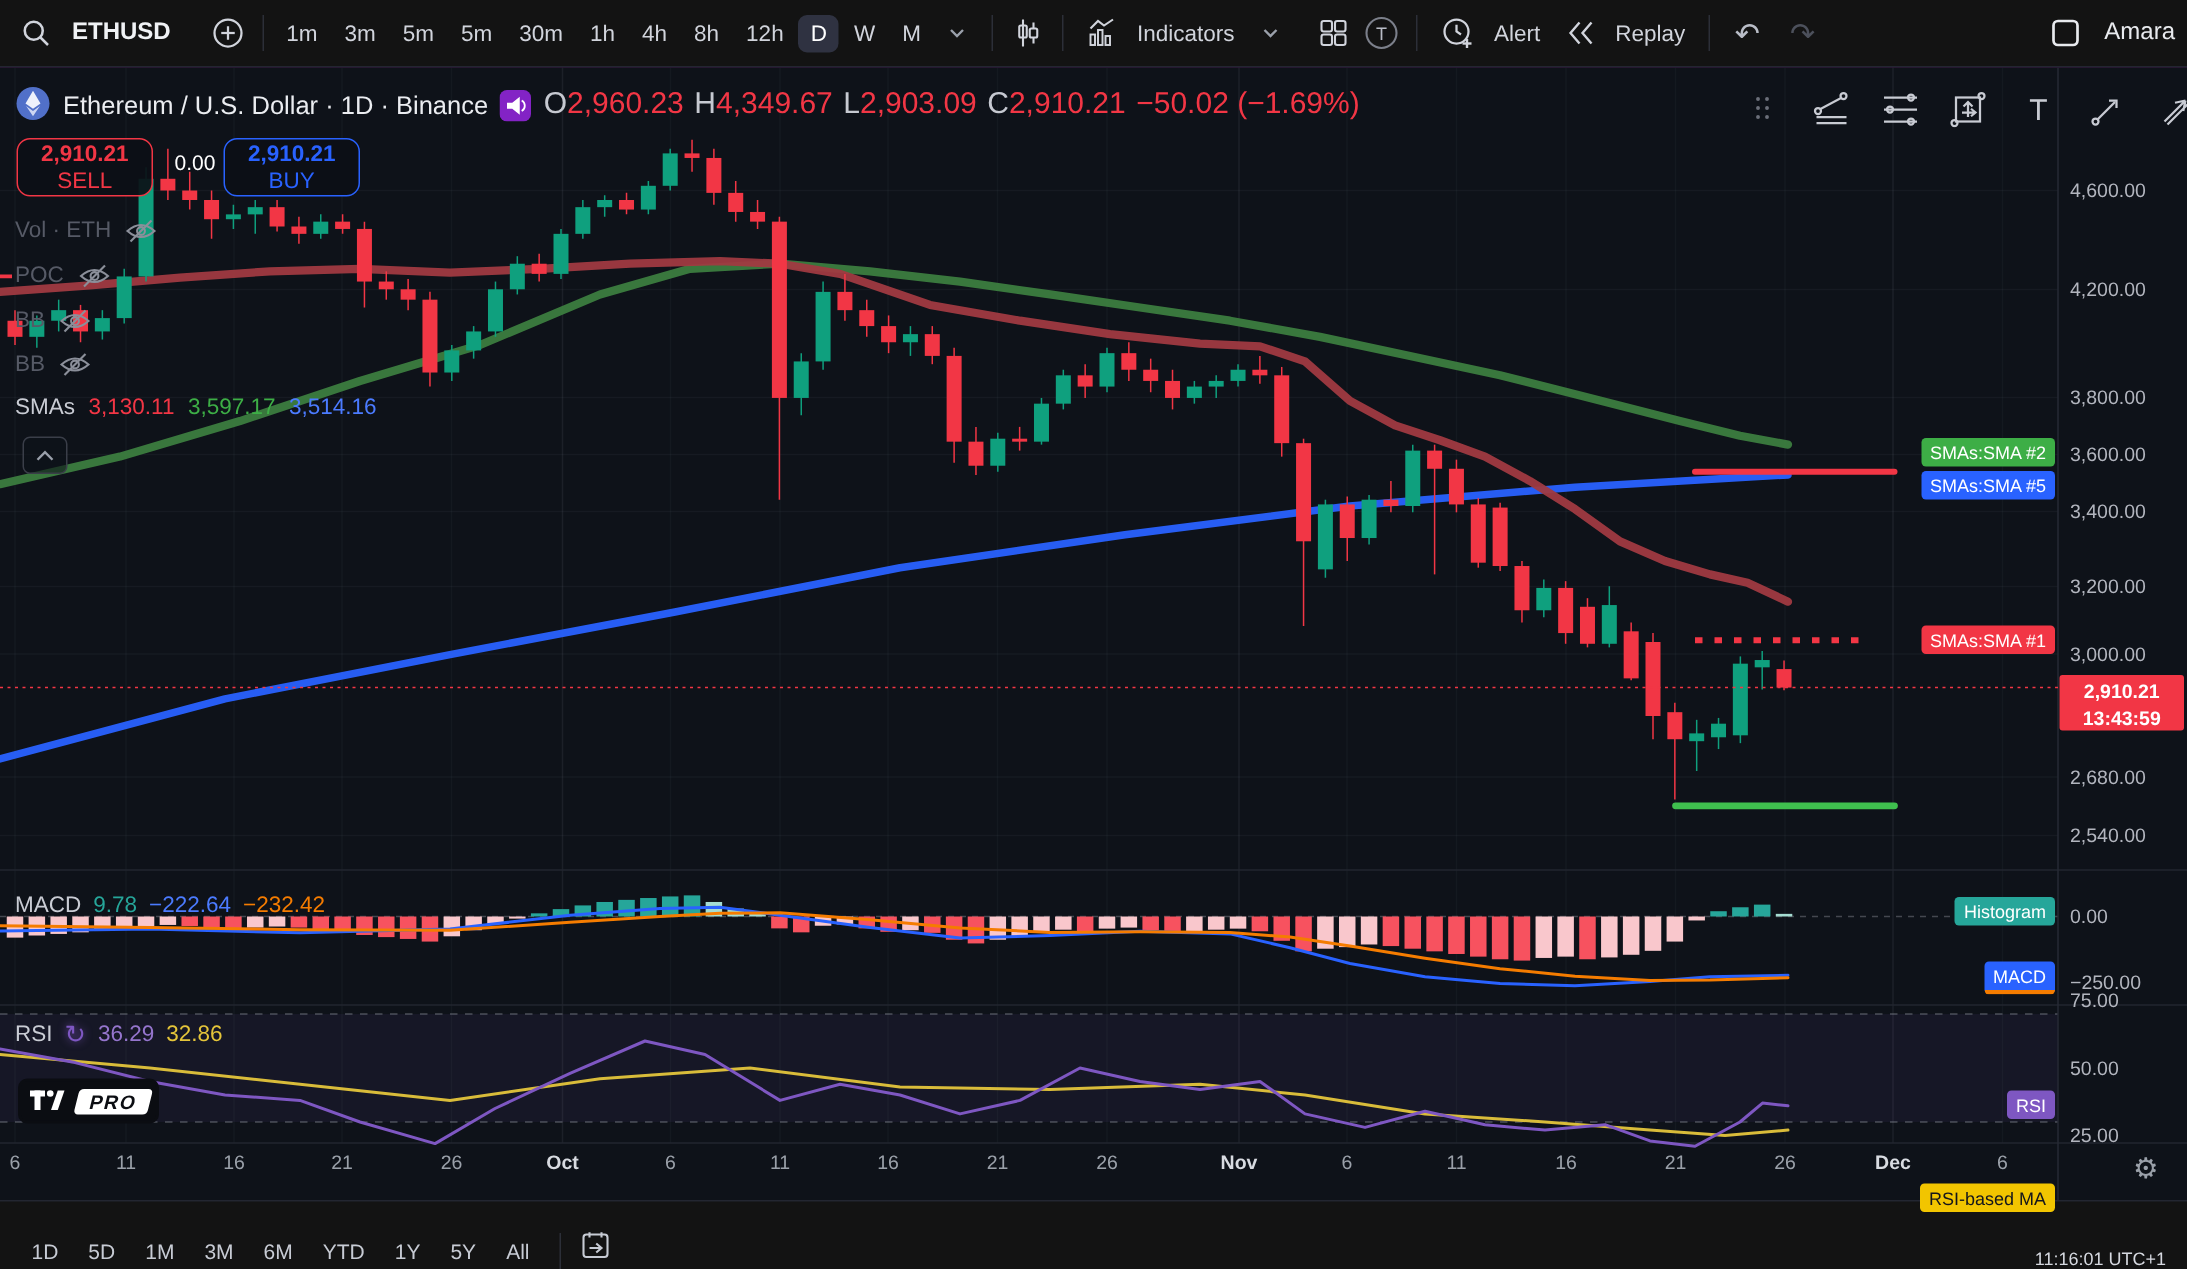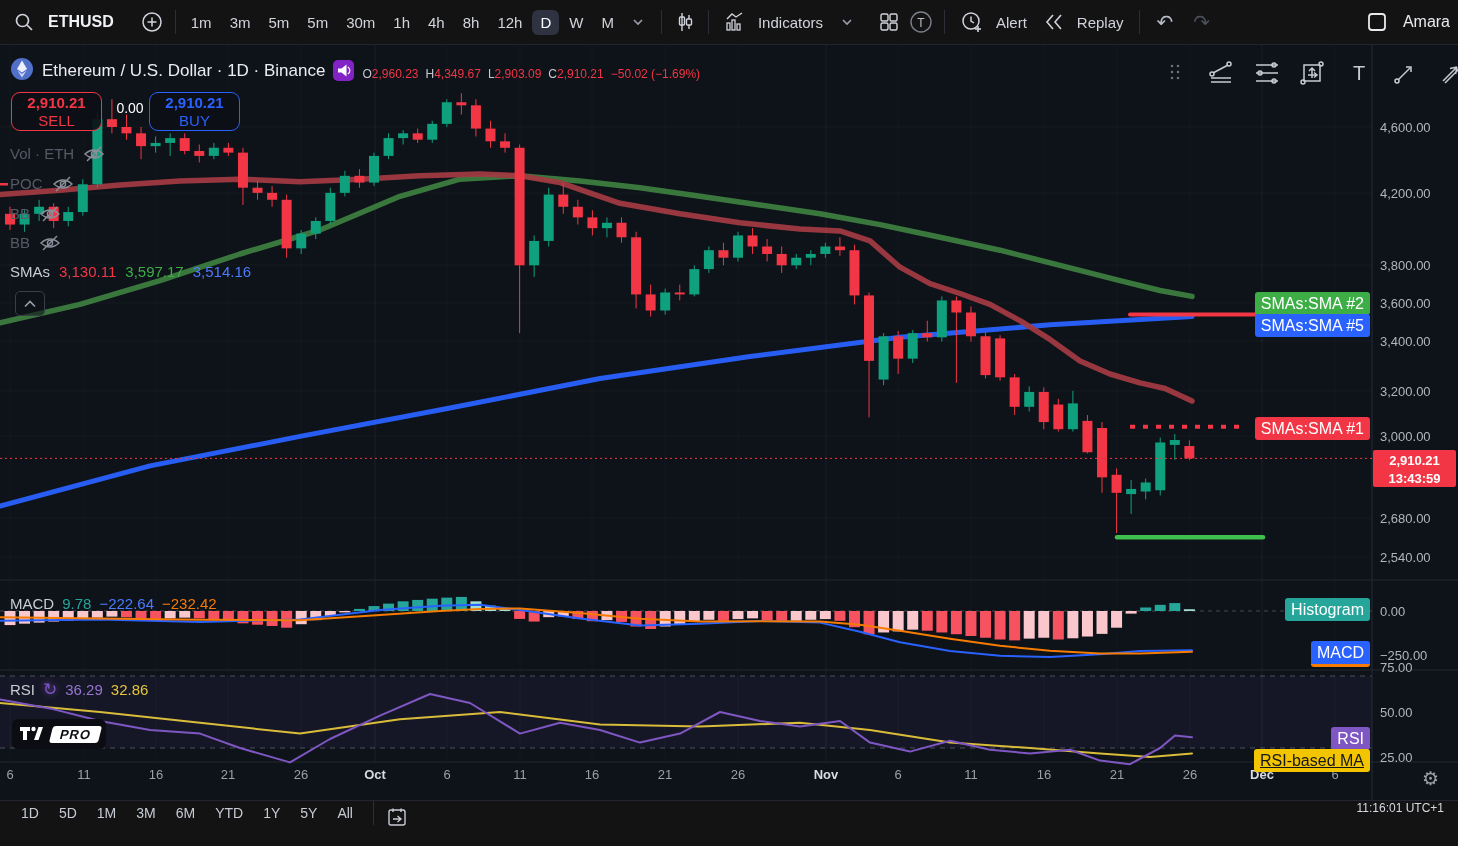--- a/index.html
+++ b/index.html
@@ -20,56 +20,56 @@
   .undo{font-size:20px;color:#b9bdc7;padding:0 10px;cursor:pointer;}
   .undo.dim{color:#4c505b;}
   #user-name{margin-left:10px;font-size:16px;color:#e8eaee;}
   .spacer{flex:1 1 auto;}
   
   #chart-wrap{position:absolute;top:45px;left:0;width:1458px;height:755px;background:#0e1219;}
   #chart-svg{position:absolute;top:0;left:0;}
   .ovl{position:absolute;z-index:5;}
   
   #sym-row{left:10px;top:12px;display:flex;align-items:flex-end;gap:8px;font-size:17px;color:#ebedf1;}
-  .ohlc{font-size:12px;display:flex;gap:7px;align-items:center;}
+  .ohlc{font-size:20px;display:flex;gap:7px;align-items:center;}
   .ohlc .lbl{color:#c6c9d1;}
   .neg{color:#f23645;}
   #trade-row{left:11px;top:47px;display:flex;align-items:flex-start;}
   .trade-btn{width:89px;height:37px;border-radius:9px;background:rgba(12,15,22,.92);text-align:center;
     cursor:pointer;display:flex;flex-direction:column;justify-content:center;line-height:1.15;}
   .trade-btn .px{font-size:15px;font-weight:bold;}
   .trade-btn .side{font-size:15px;}
   #sell-btn{border:1.5px solid #f23645;color:#f23645;}
   #buy-btn{border:1.5px solid #2962ff;color:#2962ff;margin-left:47px;}
   #spread{position:absolute;left:96px;top:8px;width:46px;text-align:center;color:#fff;font-size:14px;}
   .ind-row{position:absolute;left:10px;display:flex;align-items:center;gap:9px;
     color:#565a66;font-size:15px;}
   .eye{display:inline-flex;cursor:pointer;}
   #smas-row{left:10px;top:218px;display:flex;gap:9px;font-size:15px;color:#c9ccd4;}
   #collapse-btn{left:15px;top:246px;width:28px;height:23px;border:1px solid #3a3e49;border-radius:5px;
     display:flex;align-items:center;justify-content:center;color:#9aa0ab;cursor:pointer;background:rgba(14,18,25,.6);}
   #macd-row{left:10px;top:550px;display:flex;gap:8px;font-size:15px;color:#c9ccd4;}
   #rsi-row{left:10px;top:634px;display:flex;gap:8px;font-size:15px;color:#c9ccd4;align-items:center;}
   .loop-icon{color:#7e57c2;font-size:17px;text-shadow:0 0 6px rgba(126,87,194,.9);}
   
-  .badge{position:absolute;font-size:16px;color:#fff;padding:2.5px 6px;border-radius:3px;white-space:nowrap;z-index:6;}
+  .badge{position:absolute;font-size:12px;color:#fff;padding:2.5px 6px;border-radius:3px;white-space:nowrap;z-index:6;}
   .badge.right{right:88px;}
   #price-box{position:absolute;left:1373px;top:405px;width:83px;height:37px;background:#f23645;color:#fff;
     font-size:13px;font-weight:bold;text-align:center;line-height:1.35;border-radius:2px;z-index:7;padding-top:2px;box-sizing:border-box;}
   
   #draw-tools{position:absolute;left:1158px;top:11px;display:flex;align-items:center;gap:13px;z-index:8;}
   .dt{width:33px;height:33px;display:flex;align-items:center;justify-content:center;cursor:pointer;border-radius:6px;}
   
   #tv-logo{left:12px;top:674px;display:flex;align-items:center;background:#0b0d12;border:2px solid #0b0d12;
     border-radius:6px;padding:2px 4px;gap:3px;}
   #pro-chip{background:#fff;color:#0b0d12;font-weight:bold;font-size:13px;padding:1px 9px;
     transform:skewX(-14deg);border-radius:3px;letter-spacing:1px;}
   
   #toolbar-bottom{position:absolute;top:800px;left:0;width:1458px;height:46px;background:#131313;
-    border-top:1px solid #232631;display:flex;align-items:flex-start;padding:0 14px;box-sizing:border-box;
+    border-top:1px solid #232631;display:flex;align-items:flex-end;padding:0 14px;box-sizing:border-box;
     color:#c7cbd4;font-size:14px;}
   .rng{padding:4px 7px;margin-right:6px;cursor:pointer;color:#c7cbd4;}
   #clock{margin-left:auto;font-size:12px;color:#d6d9e0;}
   svg text{font-family:"Liberation Sans",sans-serif;}
 </style>
 </head>
 <body>
 
 <div id="root">
 
@@ -682,21 +682,21 @@
           </svg>
         </div>
       </div>
 
     <div class="badge right" style="top:247px;background:#3dae46;">SMAs:SMA #2</div>
     <div class="badge right" style="top:269px;background:#2962ff;">SMAs:SMA #5</div>
     <div class="badge right" style="top:352px;background:#f23645;margin-top:20px;">SMAs:SMA #1</div>
     <div class="badge right" style="top:553px;background:#26a69a;">Histogram</div>
     <div class="badge right" style="top:596px;background:#2962ff;border-bottom:3px solid #f57c00;">MACD</div>
     <div class="badge right" style="top:682px;background:#7e57c2;">RSI</div>
-    <div class="badge right" style="top:704px;background:#f2c500;color:#14161c;text-decoration:underline;">RSI-based MA</div>
+    <div class="badge right" style="top:744px;background:#f2c500;color:#14161c;">RSI-based MA</div>
 
     <div id="price-box">
       <div>2,910.21</div>
       <div>13:43:59</div>
     </div>
   </div>
 
   <footer id="toolbar-bottom">
     <div id="range-list" style="display:flex;">
         <span class="rng">1D</span>

